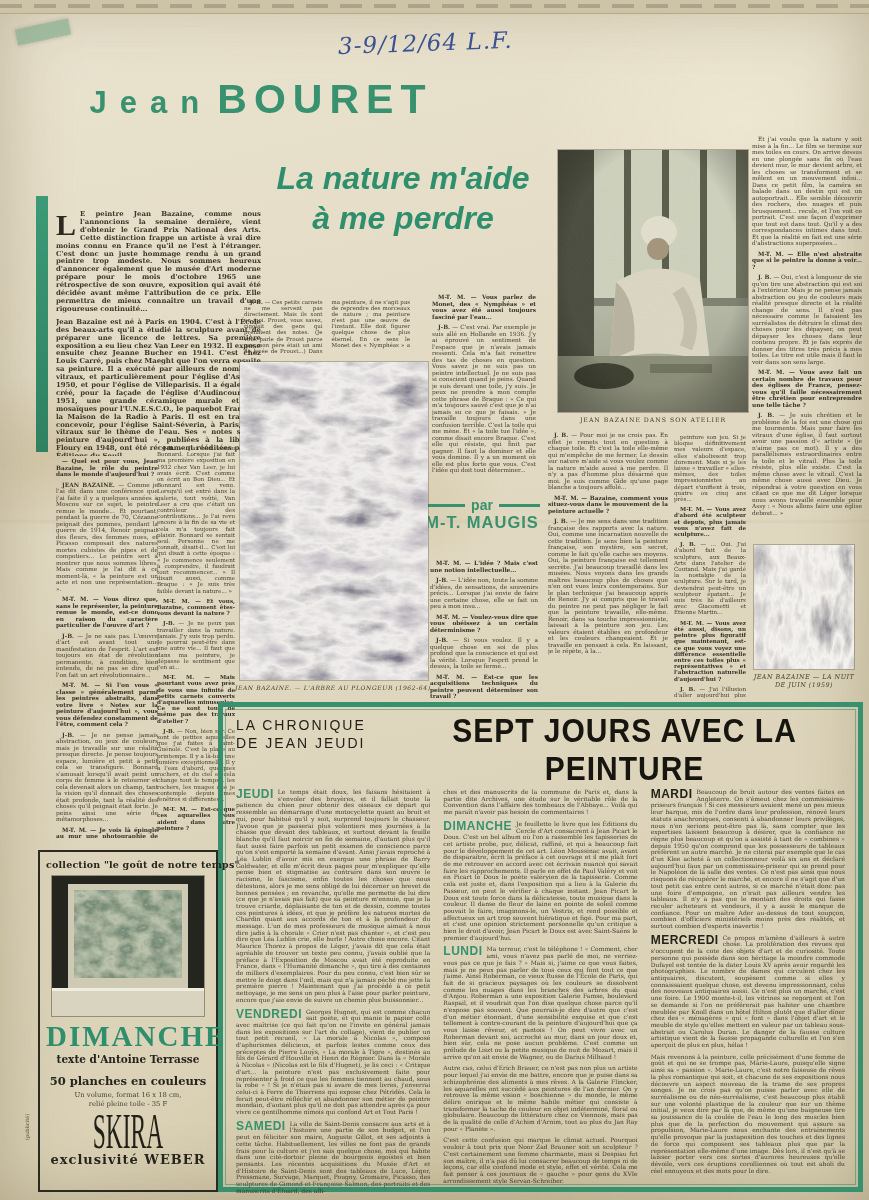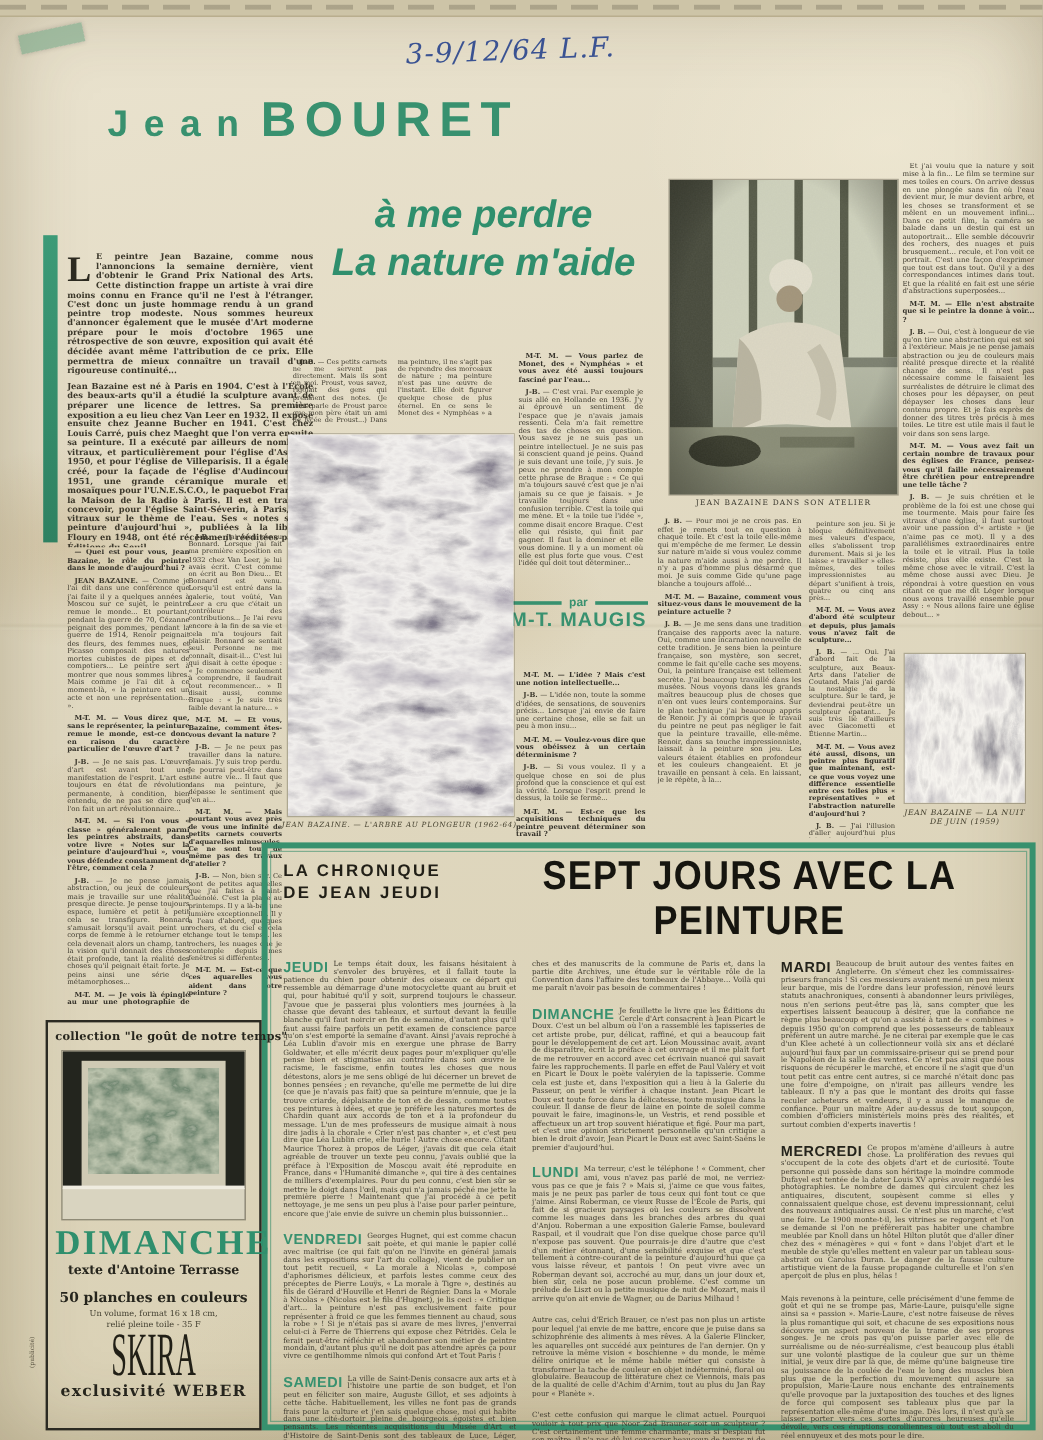--- a/index.html
+++ b/index.html
@@ -72,47 +72,47 @@
     font-size:5.5px;line-height:6.1px;}
   .col4a{left:432px;top:294px;width:104px;height:202px;}
   .col4b{left:430px;top:560px;width:108px;height:140px;}
   .col5{left:548px;top:432px;width:120px;height:268px;}
   .col6{left:674px;top:434px;width:72px;height:264px;font-size:5.6px;line-height:6.2px;}
   .col7{left:752px;top:136px;width:110px;height:406px;}
   
   .byline{left:424px;top:497px;width:116px;text-align:center;color:var(--green);}
   .byline .par-row{display:flex;align-items:center;gap:6px;}
   .byline .rule{flex:1;height:3px;background:var(--green);}
-  .byline .par{font-family:"Liberation Sans",sans-serif;font-weight:bold;font-size:10px;}
+  .byline .par{font-family:"Liberation Sans",sans-serif;font-weight:bold;font-size:14px;}
   .byline .author{font-family:"Liberation Sans",sans-serif;font-weight:bold;font-size:16.5px;
     letter-spacing:1px;margin-top:0;white-space:nowrap;}
   
   figure{margin:0;padding:0;}
   .photo{left:558px;top:150px;width:190px;height:262px;box-shadow:0 0 0 1px rgba(60,55,40,.35);}
   .photo-caption{left:558px;top:416px;width:190px;text-align:center;font-size:6.2px;
     letter-spacing:1px;color:#3c3a30;}
   .painting1{left:240px;top:362px;width:188px;height:318px;box-shadow:0 0 0 1px rgba(60,55,40,.3);}
   .p1-caption{left:228px;top:684px;width:212px;text-align:center;font-style:italic;
     font-size:6px;letter-spacing:.6px;color:#45412f;}
   .painting2{left:754px;top:545px;width:100px;height:124px;box-shadow:0 0 0 1px rgba(60,55,40,.3);}
   .p2-caption{left:742px;top:673px;width:124px;text-align:center;font-style:italic;
     font-size:6.4px;letter-spacing:.5px;color:#45412f;line-height:8px;}
   
   .chron{left:218px;top:702px;width:645px;height:490px;border:5px solid #37916e;
     box-sizing:border-box;padding:6px 13px 8px;}
   .chron::before{content:"";position:absolute;inset:2px;border:1px solid rgba(50,140,105,.55);pointer-events:none;}
   .chron-head{display:flex;align-items:flex-start;}
-  .kicker{width:168px;font-family:"Liberation Sans",sans-serif;font-weight:bold;font-size:14px;
+  .kicker{width:168px;font-family:"Liberation Sans",sans-serif;font-weight:normal;font-size:14px;
     line-height:18px;letter-spacing:2px;color:#211f17;padding-top:3px;}
   .sj-title{flex:1;text-align:center;font-family:"Liberation Sans",sans-serif;font-weight:bold;
     font-size:30px;line-height:34px;letter-spacing:1px;color:#16150f;
     transform:scaleY(1.12);transform-origin:50% 20%;}
   .chron-cols{display:flex;gap:13px;margin-top:8px;height:414px;overflow:hidden;}
   .ccol{width:197px;font-size:6px;line-height:6.7px;color:var(--body);text-align:justify;overflow:hidden;}
-  .chron-para{margin:12px 0 5px;}
+  .chron-para{margin:0 0 5px;}
   .chron-para .day{float:left;font-family:"Liberation Sans",sans-serif;font-weight:bold;
     font-size:12px;line-height:10px;color:var(--green);margin:0 4px 0 0;letter-spacing:.5px;}
   .chron-para .day:empty{display:none;}
   .chron-para.darkday .day{color:#24231b;}
   
   .ad{left:38px;top:850px;width:180px;height:342px;border:2px solid #2b2a22;box-sizing:border-box;
     padding:7px 6px;text-align:center;color:#26251d;}
   .ad-collection{font-weight:bold;font-size:9.5px;white-space:nowrap;letter-spacing:.2px;}
   .ad-figure{margin:6px auto 5px;width:152px;height:140px;box-shadow:0 0 0 1px rgba(40,38,28,.4);}
   .ad-title{font-family:"Liberation Serif",serif;font-weight:bold;font-size:29px;
@@ -137,22 +137,22 @@
 
   <div class="abs handwriting">3-9/12/64  L.F.</div>
 
 
   <div class="abs headline">
     <span class="hl-first">Jean</span>
     <span class="hl-last">BOURET</span>
   </div>
 
   <div class="abs subhead">
+    <div>La nature m'aide</div>
     <div>à me perdre</div>
-    <div>La nature m'aide</div>
   </div>
 
   <div class="abs greenbar"></div>
 
   <div class="abs intro">
     <p><span class="dropcap">L</span><span>E peintre Jean Bazaine, comme nous l'annoncions la semaine dernière, vient d'obtenir le Grand Prix National des Arts. Cette distinction frappe un artiste à vrai dire moins connu en France qu'il ne l'est à l'étranger. C'est donc un juste hommage rendu à un grand peintre trop modeste. Nous sommes heureux d'annoncer également que le musée d'Art moderne prépare pour le mois d'octobre 1965 une rétrospective de son œuvre, exposition qui avait été décidée avant même l'attribution de ce prix. Elle permettra de mieux connaître un travail d'une rigoureuse continuité...</span></p>
     <p>Jean Bazaine est né à Paris en 1904. C'est à l'École des beaux-arts qu'il a étudié la sculpture avant de préparer une licence de lettres. Sa première exposition a eu lieu chez Van Leer en 1932. Il expose ensuite chez Jeanne Bucher en 1941. C'est chez Louis Carré, puis chez Maeght que l'on verra ensuite sa peinture. Il a exécuté par ailleurs de nombreux vitraux, et particulièrement pour l'église d'Assy en 1950, et pour l'église de Villeparisis. Il a également créé, pour la façade de l'église d'Audincourt, en 1951, une grande céramique murale et des mosaïques pour l'U.N.E.S.C.O., le paquebot France et la Maison de la Radio à Paris. Il est en train de concevoir, pour l'église Saint-Séverin, à Paris, huit vitraux sur le thème de l'eau. Ses « notes sur la peinture d'aujourd'hui », publiées à la librairie Floury en 1948, ont été récemment rééditées par les Éditions du Seuil.</p>
 
   </div>
 

